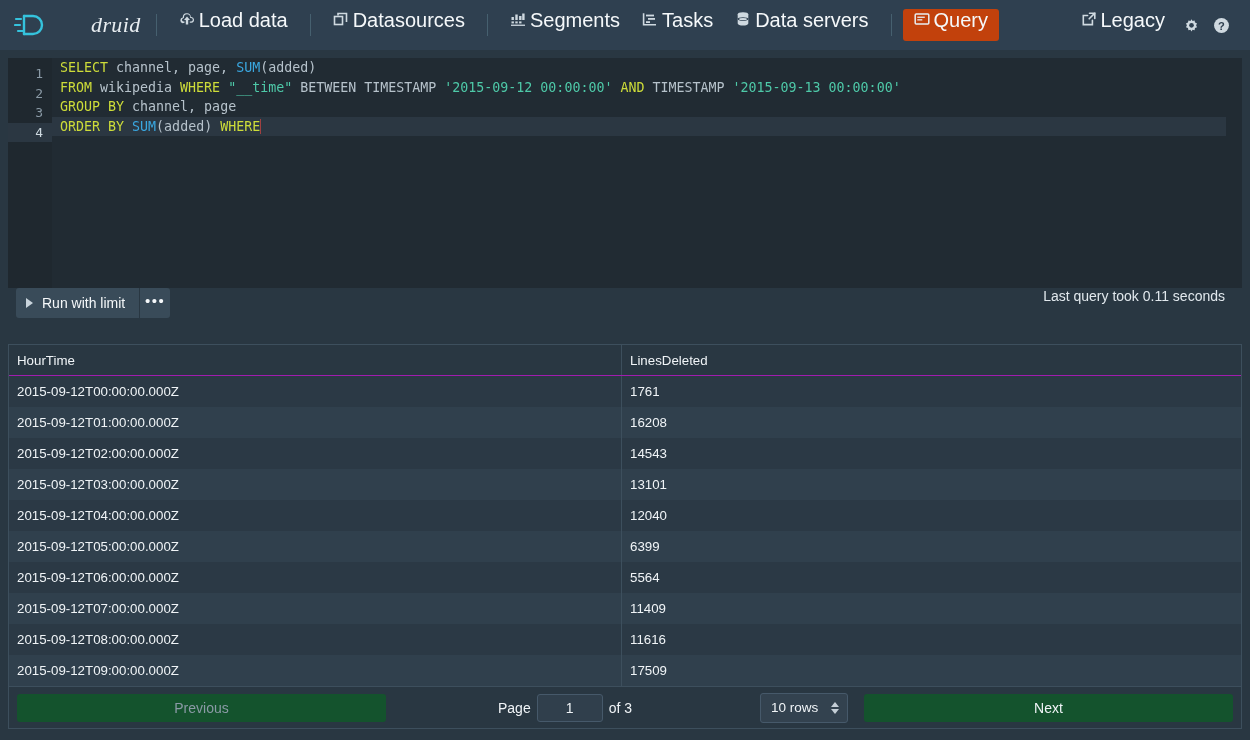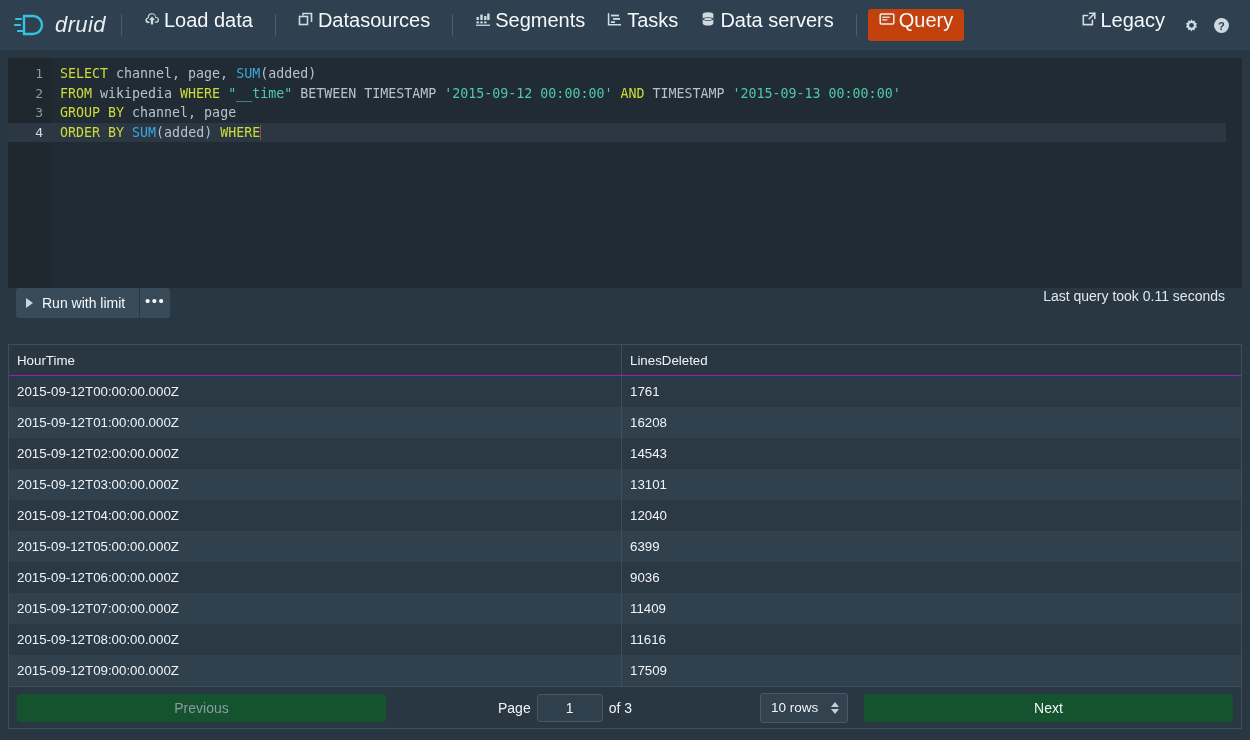--- a/index.html
+++ b/index.html
@@ -32,23 +32,24 @@
     align-items: center;
     gap: 7px;
     padding-right: 4px;
     cursor: pointer;
   }
   .brand-logo { width: 34px; height: 28px; display: block; }
   .brand-text {
     font-size: 22px;
     color: #e8edf1;
     font-style: italic;
-    font-family: Liberation Sans, sans-serif;
+    font-family: Liberation Serif, serif;
     font-weight: 300;
     letter-spacing: .4px;
+    margin-left: 36px;
   }
 
   .nav-divider {
     width: 1px;
     height: 22px;
     background: #46606f;
     margin: 0 11px;
     flex: 0 0 auto;
   }
 
@@ -105,21 +106,20 @@
     height: 19.5px;
     line-height: 19.5px;
     font-size: 13px;
     color: #8a9aa6;
     padding-right: 9px;
   }
   .gutter-line.active { color: #ced9e0; background: #2b3742; }
 
   #code-area {
     flex: 1 1 auto;
-    padding-top: 6px;
     position: relative;
     overflow: hidden;
   }
   .code-line {
     height: 19.5px;
     line-height: 19.5px;
     font-size: 13.3px;
     white-space: pre;
     padding-left: 8px;
     color: #d5dde3;
@@ -500,21 +500,21 @@
             <div class="tr odd">
               <div class="td col-0">2015-09-12T04:00:00.000Z</div>
               <div class="td col-1">12040</div>
             </div>
             <div class="tr even">
               <div class="td col-0">2015-09-12T05:00:00.000Z</div>
               <div class="td col-1">6399</div>
             </div>
             <div class="tr odd">
               <div class="td col-0">2015-09-12T06:00:00.000Z</div>
-              <div class="td col-1">9036</div>
+              <div class="td col-1">5564</div>
             </div>
             <div class="tr even">
               <div class="td col-0">2015-09-12T07:00:00.000Z</div>
               <div class="td col-1">11409</div>
             </div>
             <div class="tr odd">
               <div class="td col-0">2015-09-12T08:00:00.000Z</div>
               <div class="td col-1">11616</div>
             </div>
             <div class="tr even">

